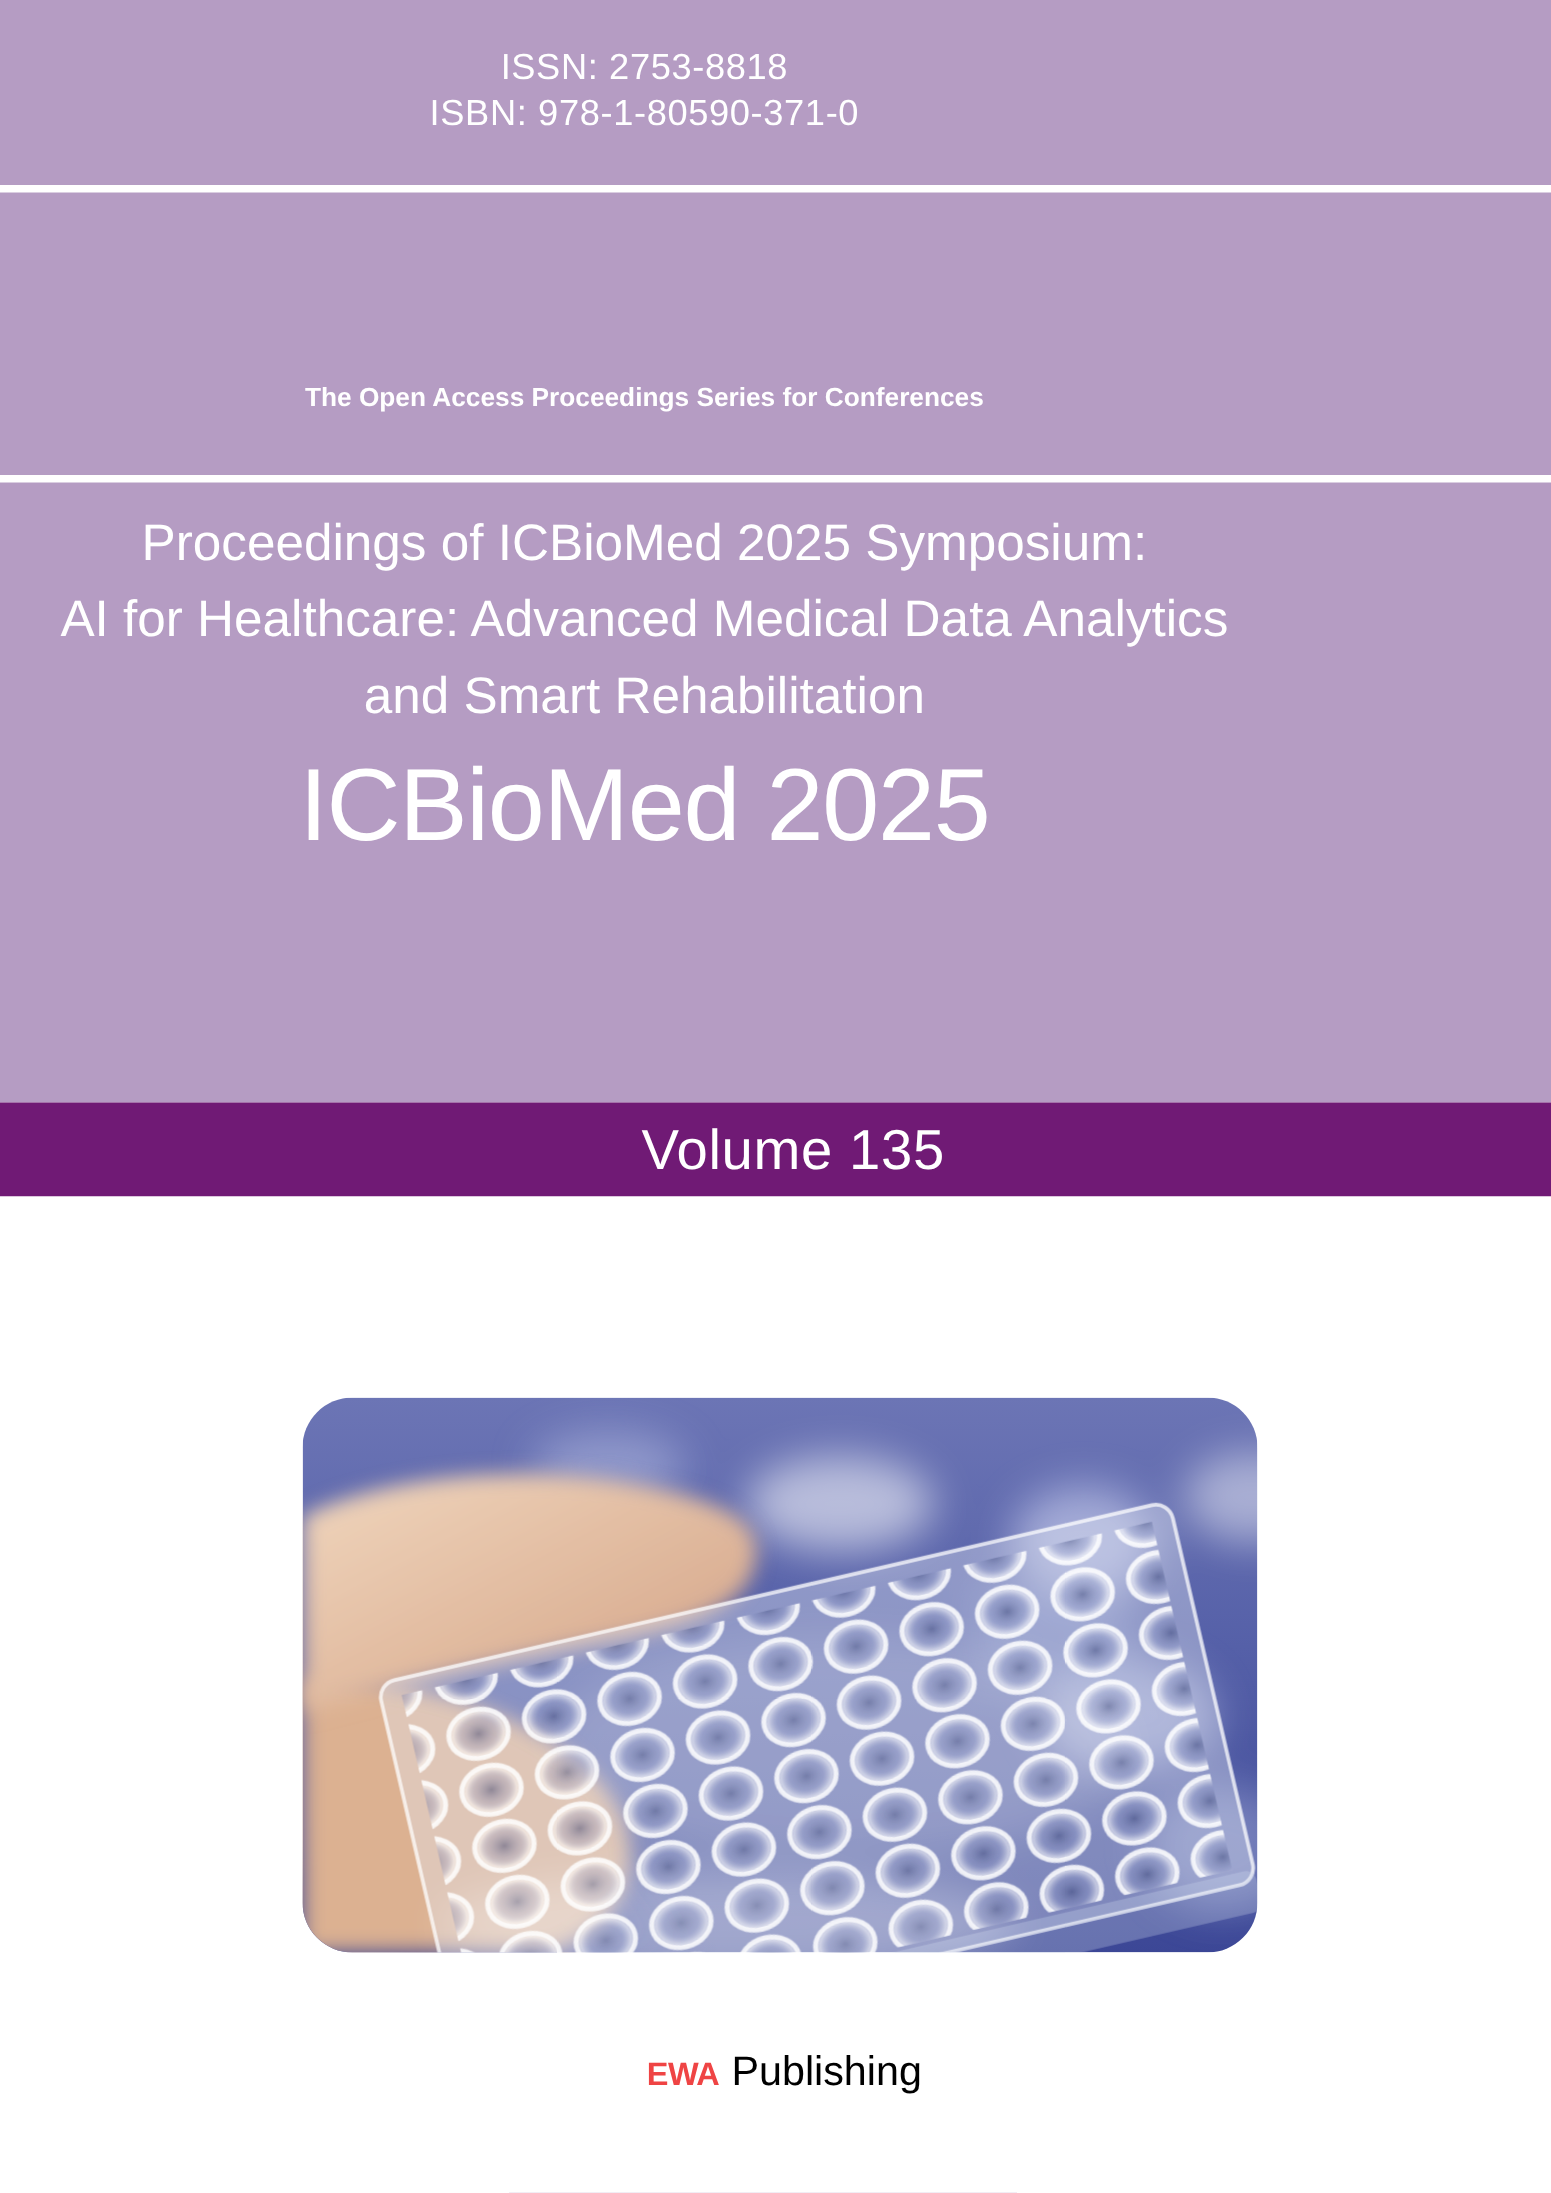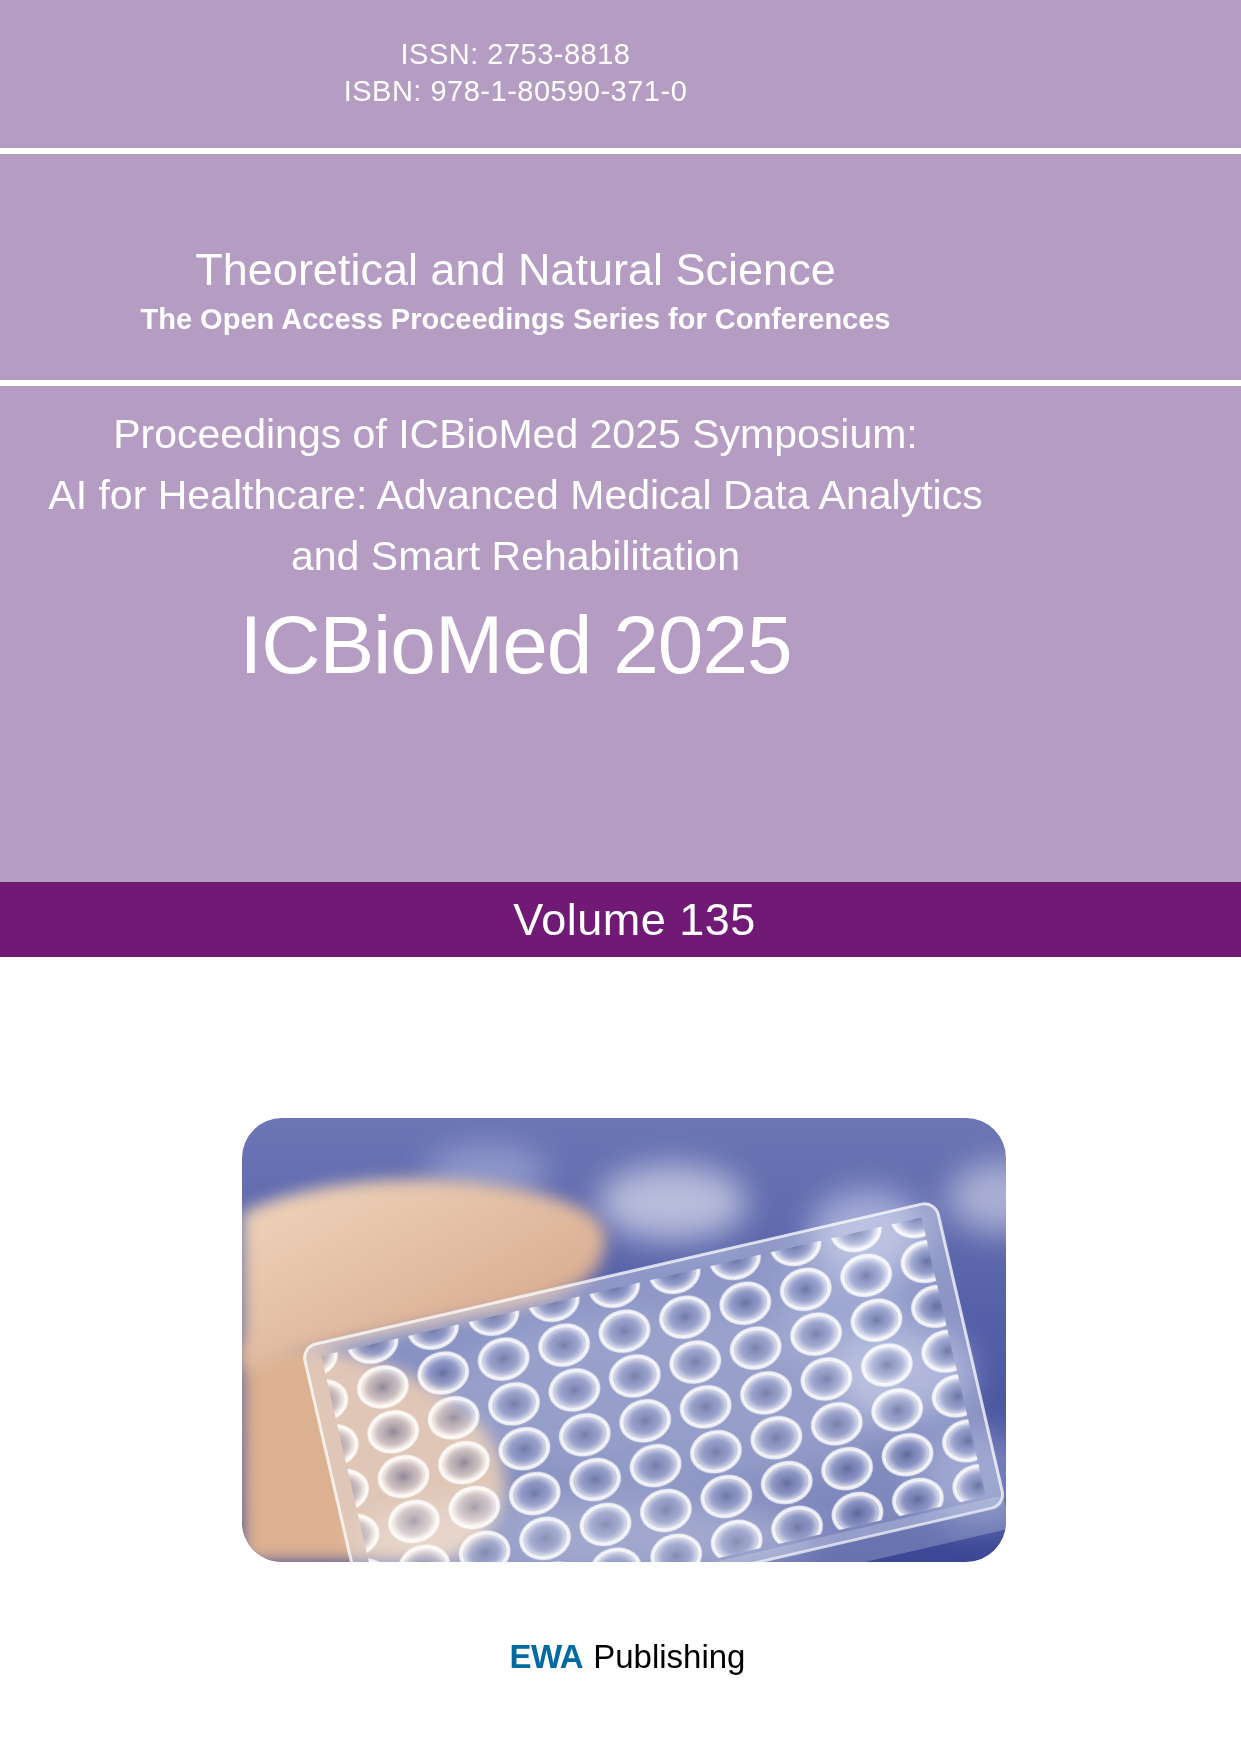--- a/index.html
+++ b/index.html
@@ -24,21 +24,21 @@
   }
   .divider.d1{top:148px;}
   .divider.d2{top:380px;}
   .center-text{
     position:absolute;left:0;width:997px;
     text-align:center;color:#ffffff;
     padding-left:34px;box-sizing:border-box;
   }
   .issn-block{top:36px;font-size:29px;line-height:37px;font-weight:400;letter-spacing:.5px;}
   .series-title{top:243px;font-size:45px;line-height:54px;font-weight:500;}
-  .series-subtitle{top:301px;font-size:29px;line-height:36px;font-weight:700;}
+  .series-subtitle{top:301px;font-size:21px;line-height:36px;font-weight:700;}
   .proc-title{top:404px;font-size:41px;line-height:61px;font-weight:500;}
   .conf-name{top:597px;font-size:82px;line-height:96px;font-weight:400;letter-spacing:-1px;text-align:center;}
   .editor{top:764px;font-size:27px;line-height:34px;font-weight:700;}
   
   .volume-band{
     position:absolute;left:0;top:882px;width:1241px;height:75px;
     background:#701a75;display:flex;align-items:center;justify-content:center;
   }
   .volume-band span{
     color:#ffffff;font-size:45px;font-weight:400;padding-left:28px;letter-spacing:.5px;
@@ -48,38 +48,37 @@
     position:absolute;left:242px;top:1118px;width:764px;height:444px;
     border-radius:40px;overflow:hidden;
   }
   .photo svg{display:block;}
   
   .publisher{
     position:absolute;left:0;top:1638px;width:1241px;
     display:flex;justify-content:center;align-items:baseline;gap:10px;
     transform:translateX(7px);
   }
-  .publisher .ewa{color:#0369a1;font-size:33px;font-weight:800;letter-spacing:-.5px;}
+  .publisher .ewa{color:#ef4444;font-size:26px;font-weight:800;letter-spacing:-.5px;}
   .publisher .pub{color:#000000;font-size:33px;font-weight:500;}
 </style>
 </head>
 <body>
 
 <div class="page">
 
   <div class="purple-bg"></div>
 
   <div class="center-text issn-block">
     <div>ISSN: 2753-8818</div>
     <div>ISBN: 978-1-80590-371-0</div>
   </div>
 
   <div class="divider d1"></div>
 
-  <div class="center-text series-title">Theoretical and Natural Science</div>
   <div class="center-text series-subtitle">The Open Access Proceedings Series for Conferences</div>
 
   <div class="divider d2"></div>
 
   <div class="center-text proc-title">
     <div>Proceedings of ICBioMed 2025 Symposium:</div>
     <div>AI for Healthcare: Advanced Medical Data Analytics</div>
     <div>and Smart Rehabilitation</div>
   </div>
 

